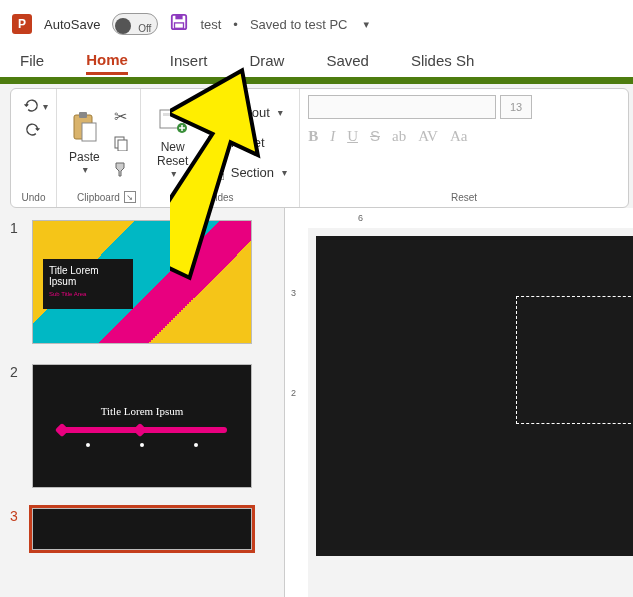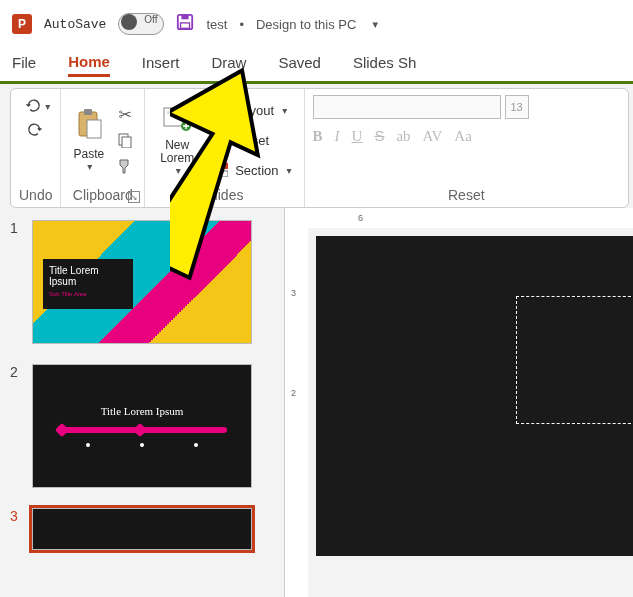--- a/index.html
+++ b/index.html
@@ -1,50 +1,50 @@
 <!DOCTYPE html>
 <html><head>
 <meta charset="utf-8">
 <style>
   * { box-sizing: border-box; margin: 0; padding: 0; font-family: "Segoe UI", sans-serif; }
   body { background: #f3f3f3; width: 633px; height: 597px; overflow: hidden; position: relative; }
 
   
   .titlebar { display: flex; align-items: center; height: 48px; padding: 0 12px; gap: 12px; background: #fff; }
   .app-icon { width: 20px; height: 20px; background: #c43e1c; border-radius: 3px; display: flex; align-items: center; justify-content: center; color: #fff; font-weight: bold; font-size: 12px; }
-  .autosave-label { font-size: 13px; color: #333; font-family: Liberation Mono, monospace; }
-  .toggle { width: 46px; height: 22px; border: 1px solid #999; border-radius: 11px; background: #f0f0f0; display: flex; align-items: flex-start; padding: 0 2px; position: relative; }
+  .autosave-label { font-size: 13px; color: #333; }
+  .toggle { width: 46px; height: 22px; border: 1px solid #999; border-radius: 11px; background: #f0f0f0; display: flex; align-items: flex-end; padding: 0 2px; position: relative; }
   .toggle-knob { width: 16px; height: 16px; background: #555; border-radius: 50%; }
   .toggle-text { font-size: 10px; color: #555; position: absolute; right: 6px; }
   .save-icon svg { width: 18px; height: 18px; }
   .title-text { font-size: 13px; color: #555; }
   .title-chevron { margin-left: 4px; color: #555; font-size: 11px; }
 
   
-  .tabs { display: flex; align-items: center; height: 36px; padding: 0 12px; gap: 32px; background: #fff; border-bottom: 3px solid #4d7c0f; }
+  .tabs { display: flex; align-items: center; height: 36px; padding: 0 20px; gap: 42px; background: #fff; border-bottom: 7px solid #4d7c0f; }
   .tab { font-size: 15px; color: #444; cursor: pointer; padding-bottom: 4px; }
   .tab.active { color: #c43e1c; font-weight: 600; border-bottom: 3px solid #c43e1c; }
 
   
   .ribbon { display: flex; background: #fff; height: 120px; border: 1px solid #ccc; border-radius: 6px; margin: 4px 4px 0 10px; }
   .group { display: flex; flex-direction: column; align-items: center; justify-content: space-between; padding: 6px 8px 2px 8px; border-right: 1px solid #ddd; position: relative; }
   .group:last-child { border-right: none; }
-  .group-label { font-size: 14px; color: #666; padding: 2px 0; }
+  .group-label { font-size: 10px; color: #666; padding: 2px 0; }
   .group-controls { display: flex; flex: 1; align-items: center; gap: 6px; }
   .vstack { display: flex; flex-direction: column; align-items: center; gap: 2px; }
   .big-btn { display: flex; flex-direction: column; align-items: center; font-size: 12px; color: #333; cursor: pointer; padding: 2px 4px; }
   .big-btn .icon { font-size: 28px; }
   .small-btn { width: 22px; height: 22px; display: flex; align-items: center; justify-content: center; cursor: pointer; color: #555; }
   .col3 { display: grid; grid-template-rows: repeat(3,22px); gap: 4px; }
   .slides-btn { display: flex; align-items: center; gap: 6px; font-size: 13px; color: #333; cursor: pointer; padding: 2px 4px; }
   .slides-btn .icon { width: 18px; height: 18px; display: flex; align-items: center; justify-content: center; }
   .chev { font-size: 10px; color: #555; margin-left: 2px; }
   .font-box { display: flex; gap: 4px; margin-bottom: 6px; }
   .font-name { width: 188px; height: 24px; border: 1px solid #bbb; background: #fafafa; }
-  .font-size { width: 24px; height: 24px; border: 1px solid #bbb; background: #fafafa; font-size: 11px; display: flex; align-items: center; justify-content: center; color: #999; }
+  .font-size { width: 32px; height: 24px; border: 1px solid #bbb; background: #fafafa; font-size: 11px; display: flex; align-items: center; justify-content: center; color: #999; }
   .font-row { display: flex; gap: 12px; color: #bbb; font-size: 15px; align-items: center; }
   .font-row span { cursor: pointer; font-family: "Times New Roman", serif; }
   .launcher { position: absolute; bottom: 4px; right: 4px; width: 12px; height: 12px; border: 1px solid #888; font-size: 8px; display:flex; align-items:center; justify-content:center; color:#666; }
 
   
   .workspace { display: flex; height: calc(597px - 48px - 36px - 124px); }
   .thumb-panel { width: 284px; padding: 12px 10px; overflow: hidden; }
   .thumb-row { display: flex; gap: 10px; margin-bottom: 20px; }
   .thumb-num { font-size: 14px; color: #444; width: 12px; }
   .thumb-num.sel { color: #c43e1c; }
@@ -84,21 +84,21 @@
   </div>
   <div class="save-icon">
     <svg viewBox="0 0 20 20">
         <rect x="2" y="2" width="16" height="16" rx="2" fill="none" stroke="#8e3abf" stroke-width="2"></rect>
         <rect x="6" y="2" width="8" height="5" fill="#8e3abf"></rect>
         <rect x="5" y="11" width="10" height="6" fill="none" stroke="#8e3abf" stroke-width="1.5"></rect>
       </svg>
   </div>
   <span class="title-text">test</span>
   <span class="title-text">•</span>
-  <span class="title-text">Design to this PC</span>
+  <span class="title-text">Saved to test PC</span>
   <span class="title-chevron">▾</span>
 </div>
 
 <div class="tabs">
   <span class="tab">File</span>
   <span class="tab active">Home</span>
   <span class="tab">Insert</span>
   <span class="tab">Draw</span>
   <span class="tab">Saved</span>
   <span class="tab">Slides Sh</span>
@@ -159,21 +159,21 @@
 
   <div class="group">
     <div class="group-controls">
       <div class="big-btn">
         <span class="icon"><svg width="30" height="28" viewBox="0 0 30 28">
               <rect x="2" y="4" width="24" height="18" fill="#fff" stroke="#888"></rect>
               <rect x="5" y="7" width="18" height="3" fill="#ddd"></rect>
               <circle cx="24" cy="22" r="5" fill="#3a8f3a"></circle>
               <path d="M24 19v6M21 22h6" stroke="#fff" stroke-width="1.5"></path>
             </svg></span>
-        <span style="max-width:40px;text-align:center;line-height:1.1">New Lorem</span>
+        <span style="max-width:40px;text-align:center;line-height:1.1">New Reset</span>
         <span class="chev">▾</span>
       </div>
       <div class="vstack" style="align-items:flex-start;gap:8px">
         <div class="slides-btn">
             <span class="icon">
               <svg width="16" height="14" viewBox="0 0 16 14">
                 <rect x="0" y="0" width="16" height="14" fill="none" stroke="#666"></rect>
                 <rect x="2" y="2" width="12" height="3" fill="#ccc"></rect>
                 <rect x="2" y="7" width="5" height="5" fill="#ccc"></rect>
                 <rect x="9" y="7" width="5" height="5" fill="#ccc"></rect>

